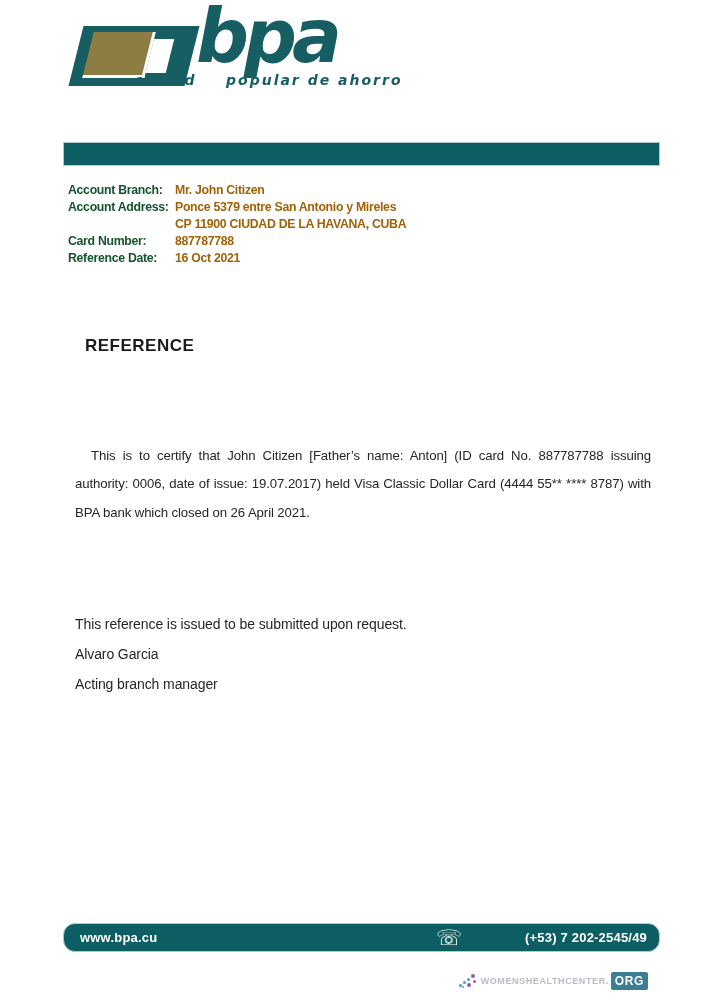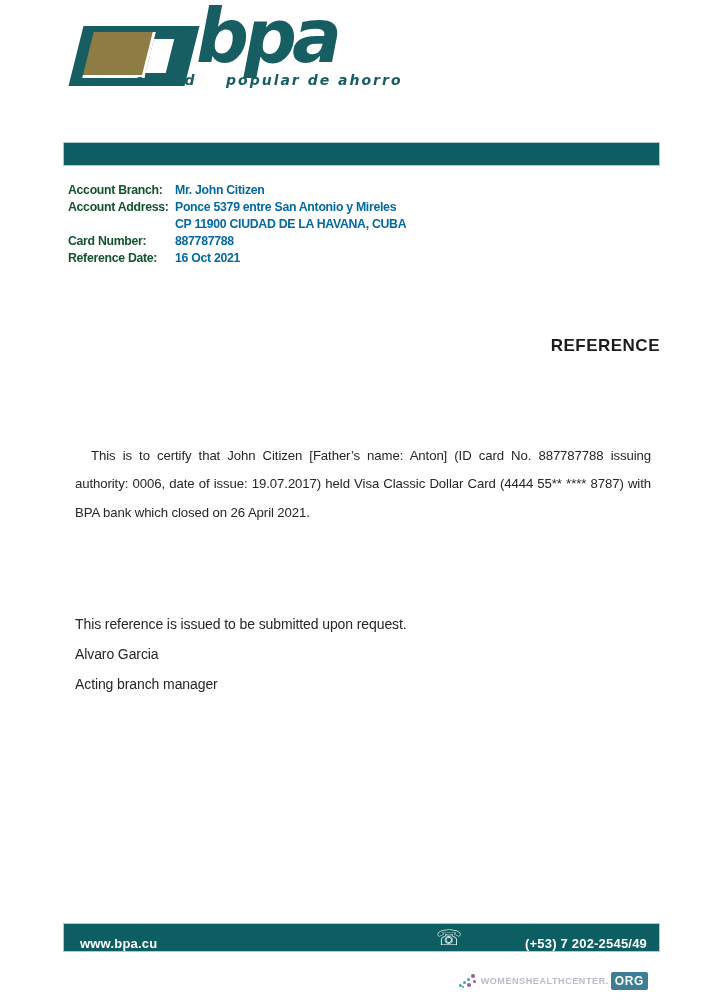--- a/index.html
+++ b/index.html
@@ -48,22 +48,23 @@
   .tag-pop   { left: 226px; }
 
   
   .bar {
     position: absolute; left: 63px; width: 597px;
     background: #0d5e62; border: 1px solid #aecacd;
   }
   .bar-top { top: 142px; height: 24px; }
   .footer-bar {
     top: 923px; height: 29px;
-    display: flex; align-items: flex-end;
+    display: flex; align-items: center;
     color: #ffffff;
+    border-radius: 12px;
   }
   .footer-site {
     margin-left: 16px; font-size: 13px; font-weight: bold; letter-spacing: 0.2px;
   }
   .footer-phone-icon {
     position: absolute; left: 372px; top: 1px;
     font-size: 21px; line-height: 26px; color: #ffffff;
     font-family: "DejaVu Sans", sans-serif;
   }
   .footer-phone {
@@ -72,28 +73,28 @@
   }
 
   
   .account { position: absolute; left: 68px; top: 182px; width: 560px; }
   .acct-row { display: flex; line-height: 17px; }
   .acct-label {
     width: 107px; flex: 0 0 107px;
     font-size: 12.3px; font-weight: bold; color: #14532d; letter-spacing: -0.3px;
   }
   .acct-value {
-    font-size: 12.3px; font-weight: bold; color: #0369a1; letter-spacing: -0.3px;
+    font-size: 12.3px; font-weight: bold; color: #a16207; letter-spacing: -0.3px;
     white-space: nowrap;
   }
 
   
   .heading {
     position: absolute; left: 63px; top: 336px; width: 597px;
-    text-align: right; text-indent: 22px;
+    text-align: left; text-indent: 22px;
     font-size: 17px; font-weight: bold; letter-spacing: 0.5px; color: #1b1b1b;
   }
 
   
   .para {
     position: absolute; left: 75px; top: 442px; width: 576px;
     font-size: 13.2px; line-height: 28.3px; color: #262626;
     text-align: justify; text-indent: 16px; letter-spacing: -0.1px;
   }
   .closing { position: absolute; left: 75px; top: 609px; width: 576px; }

